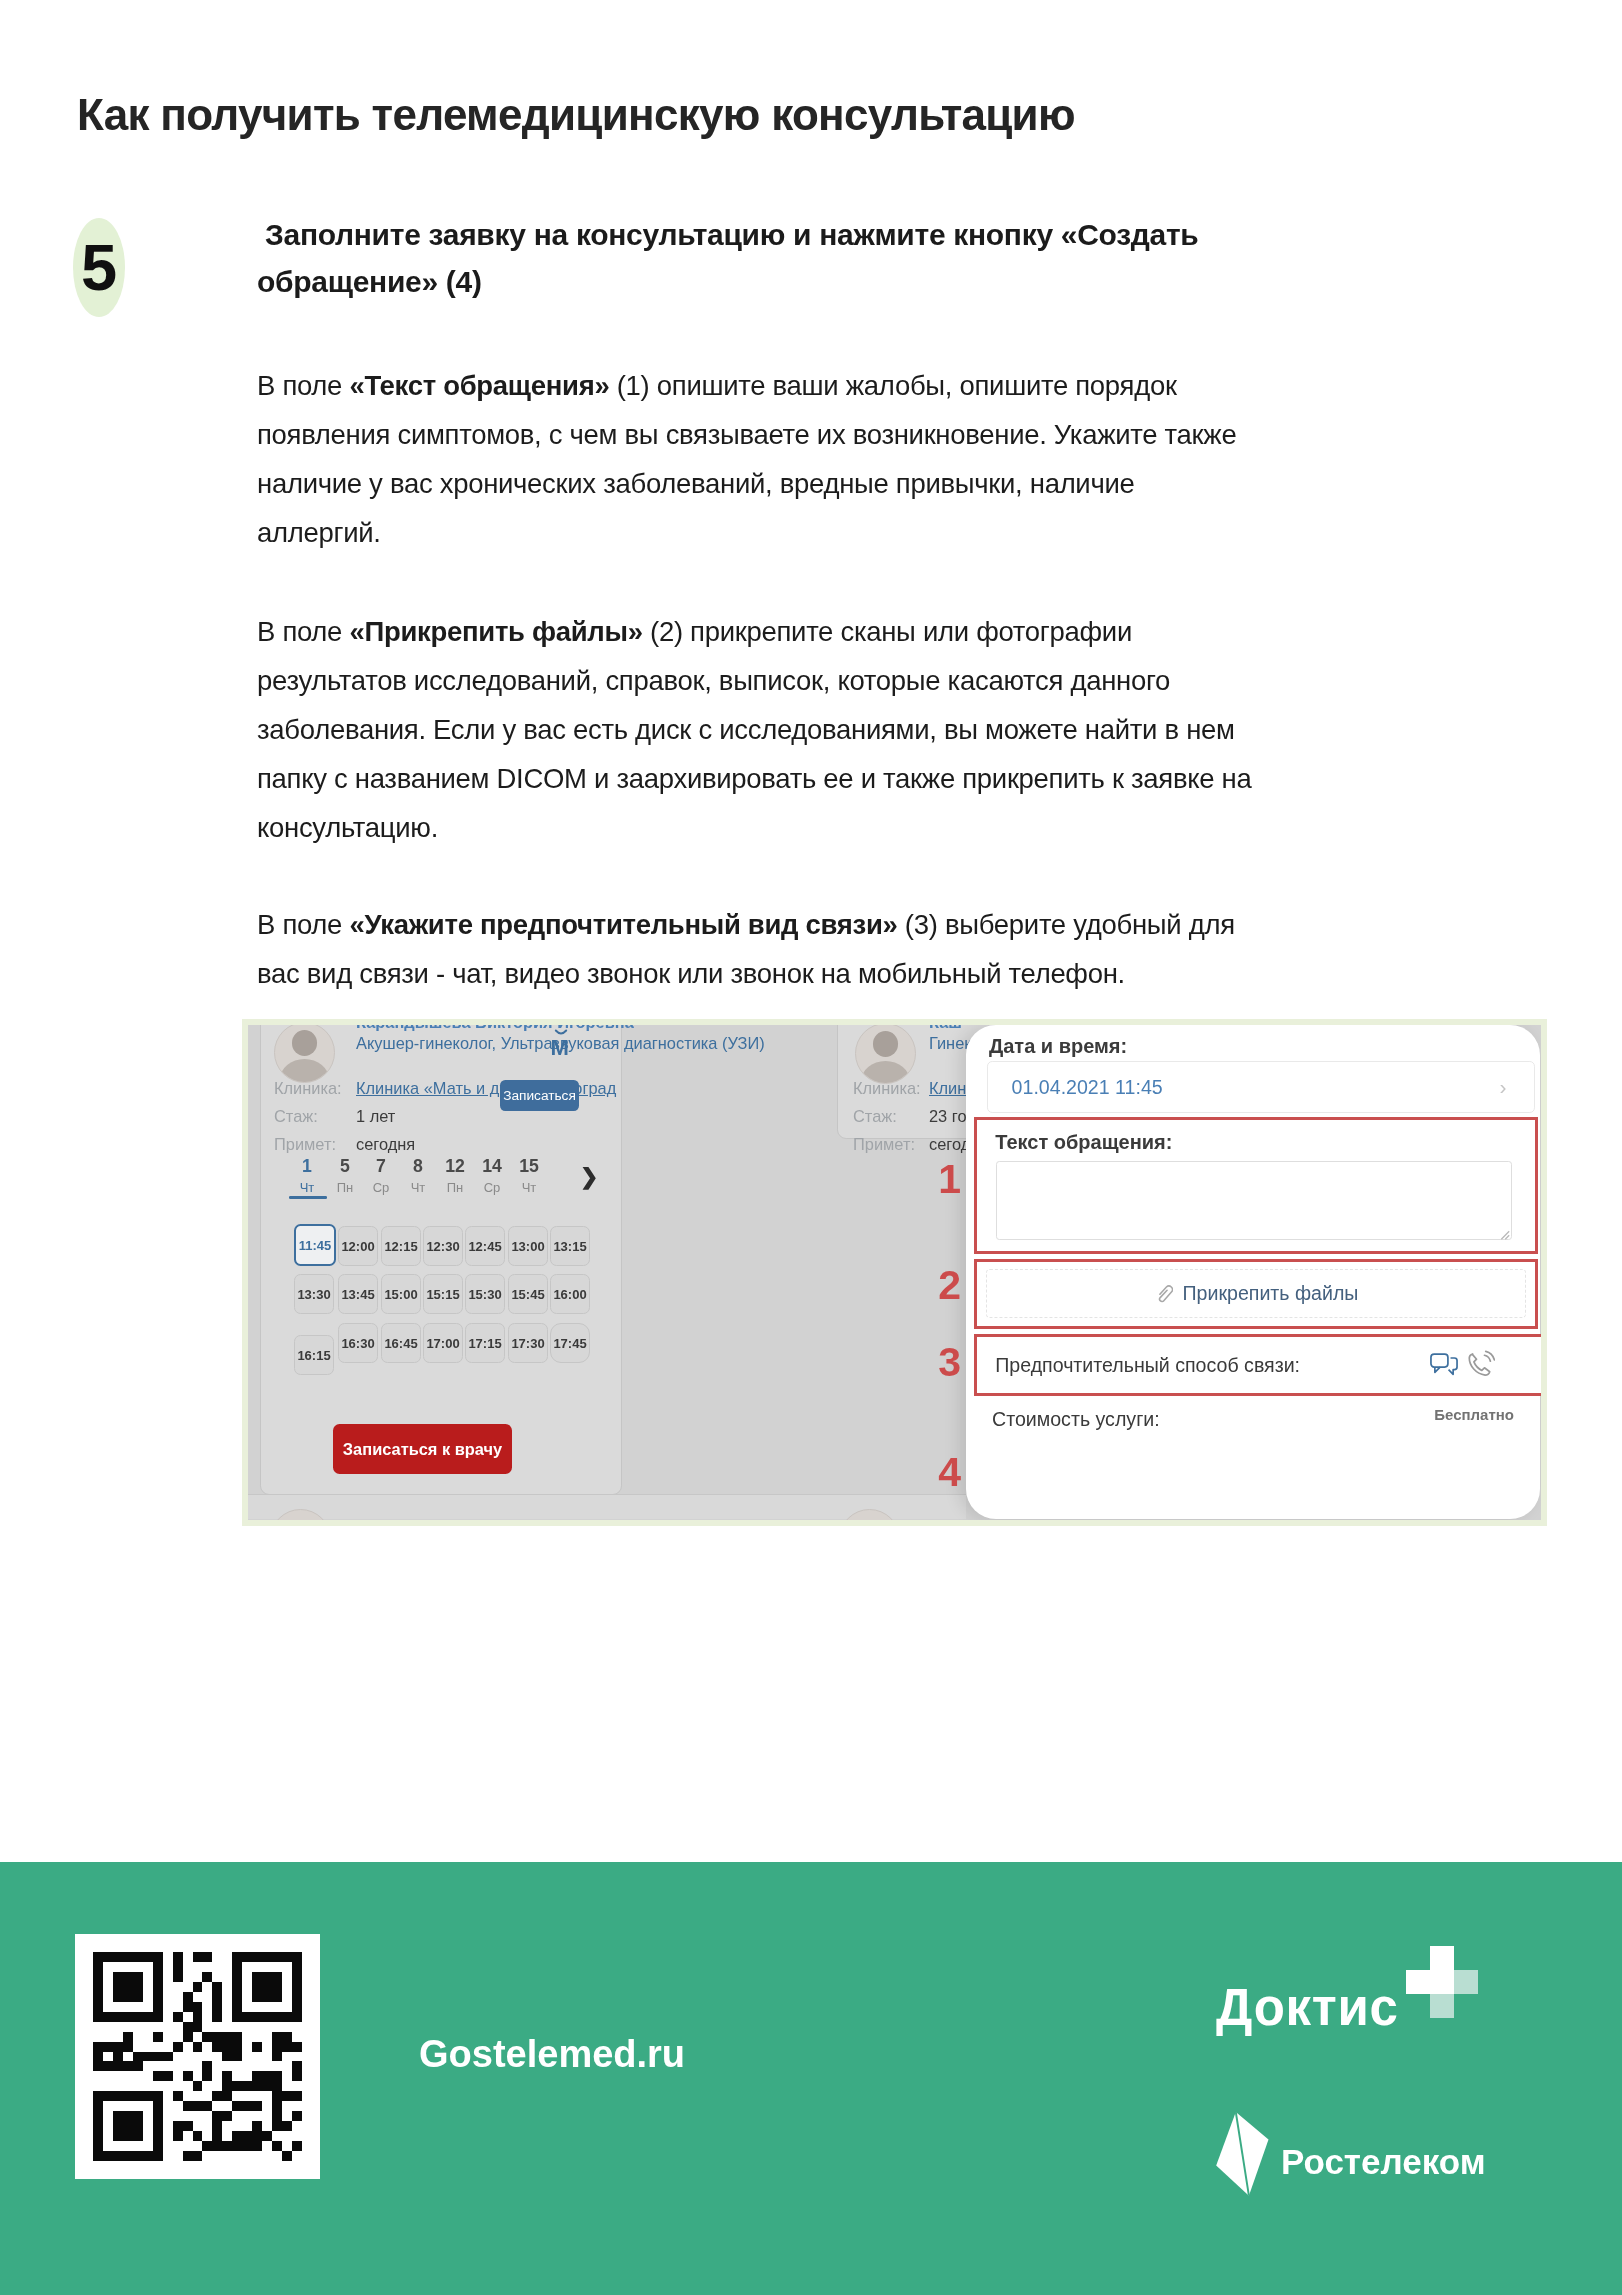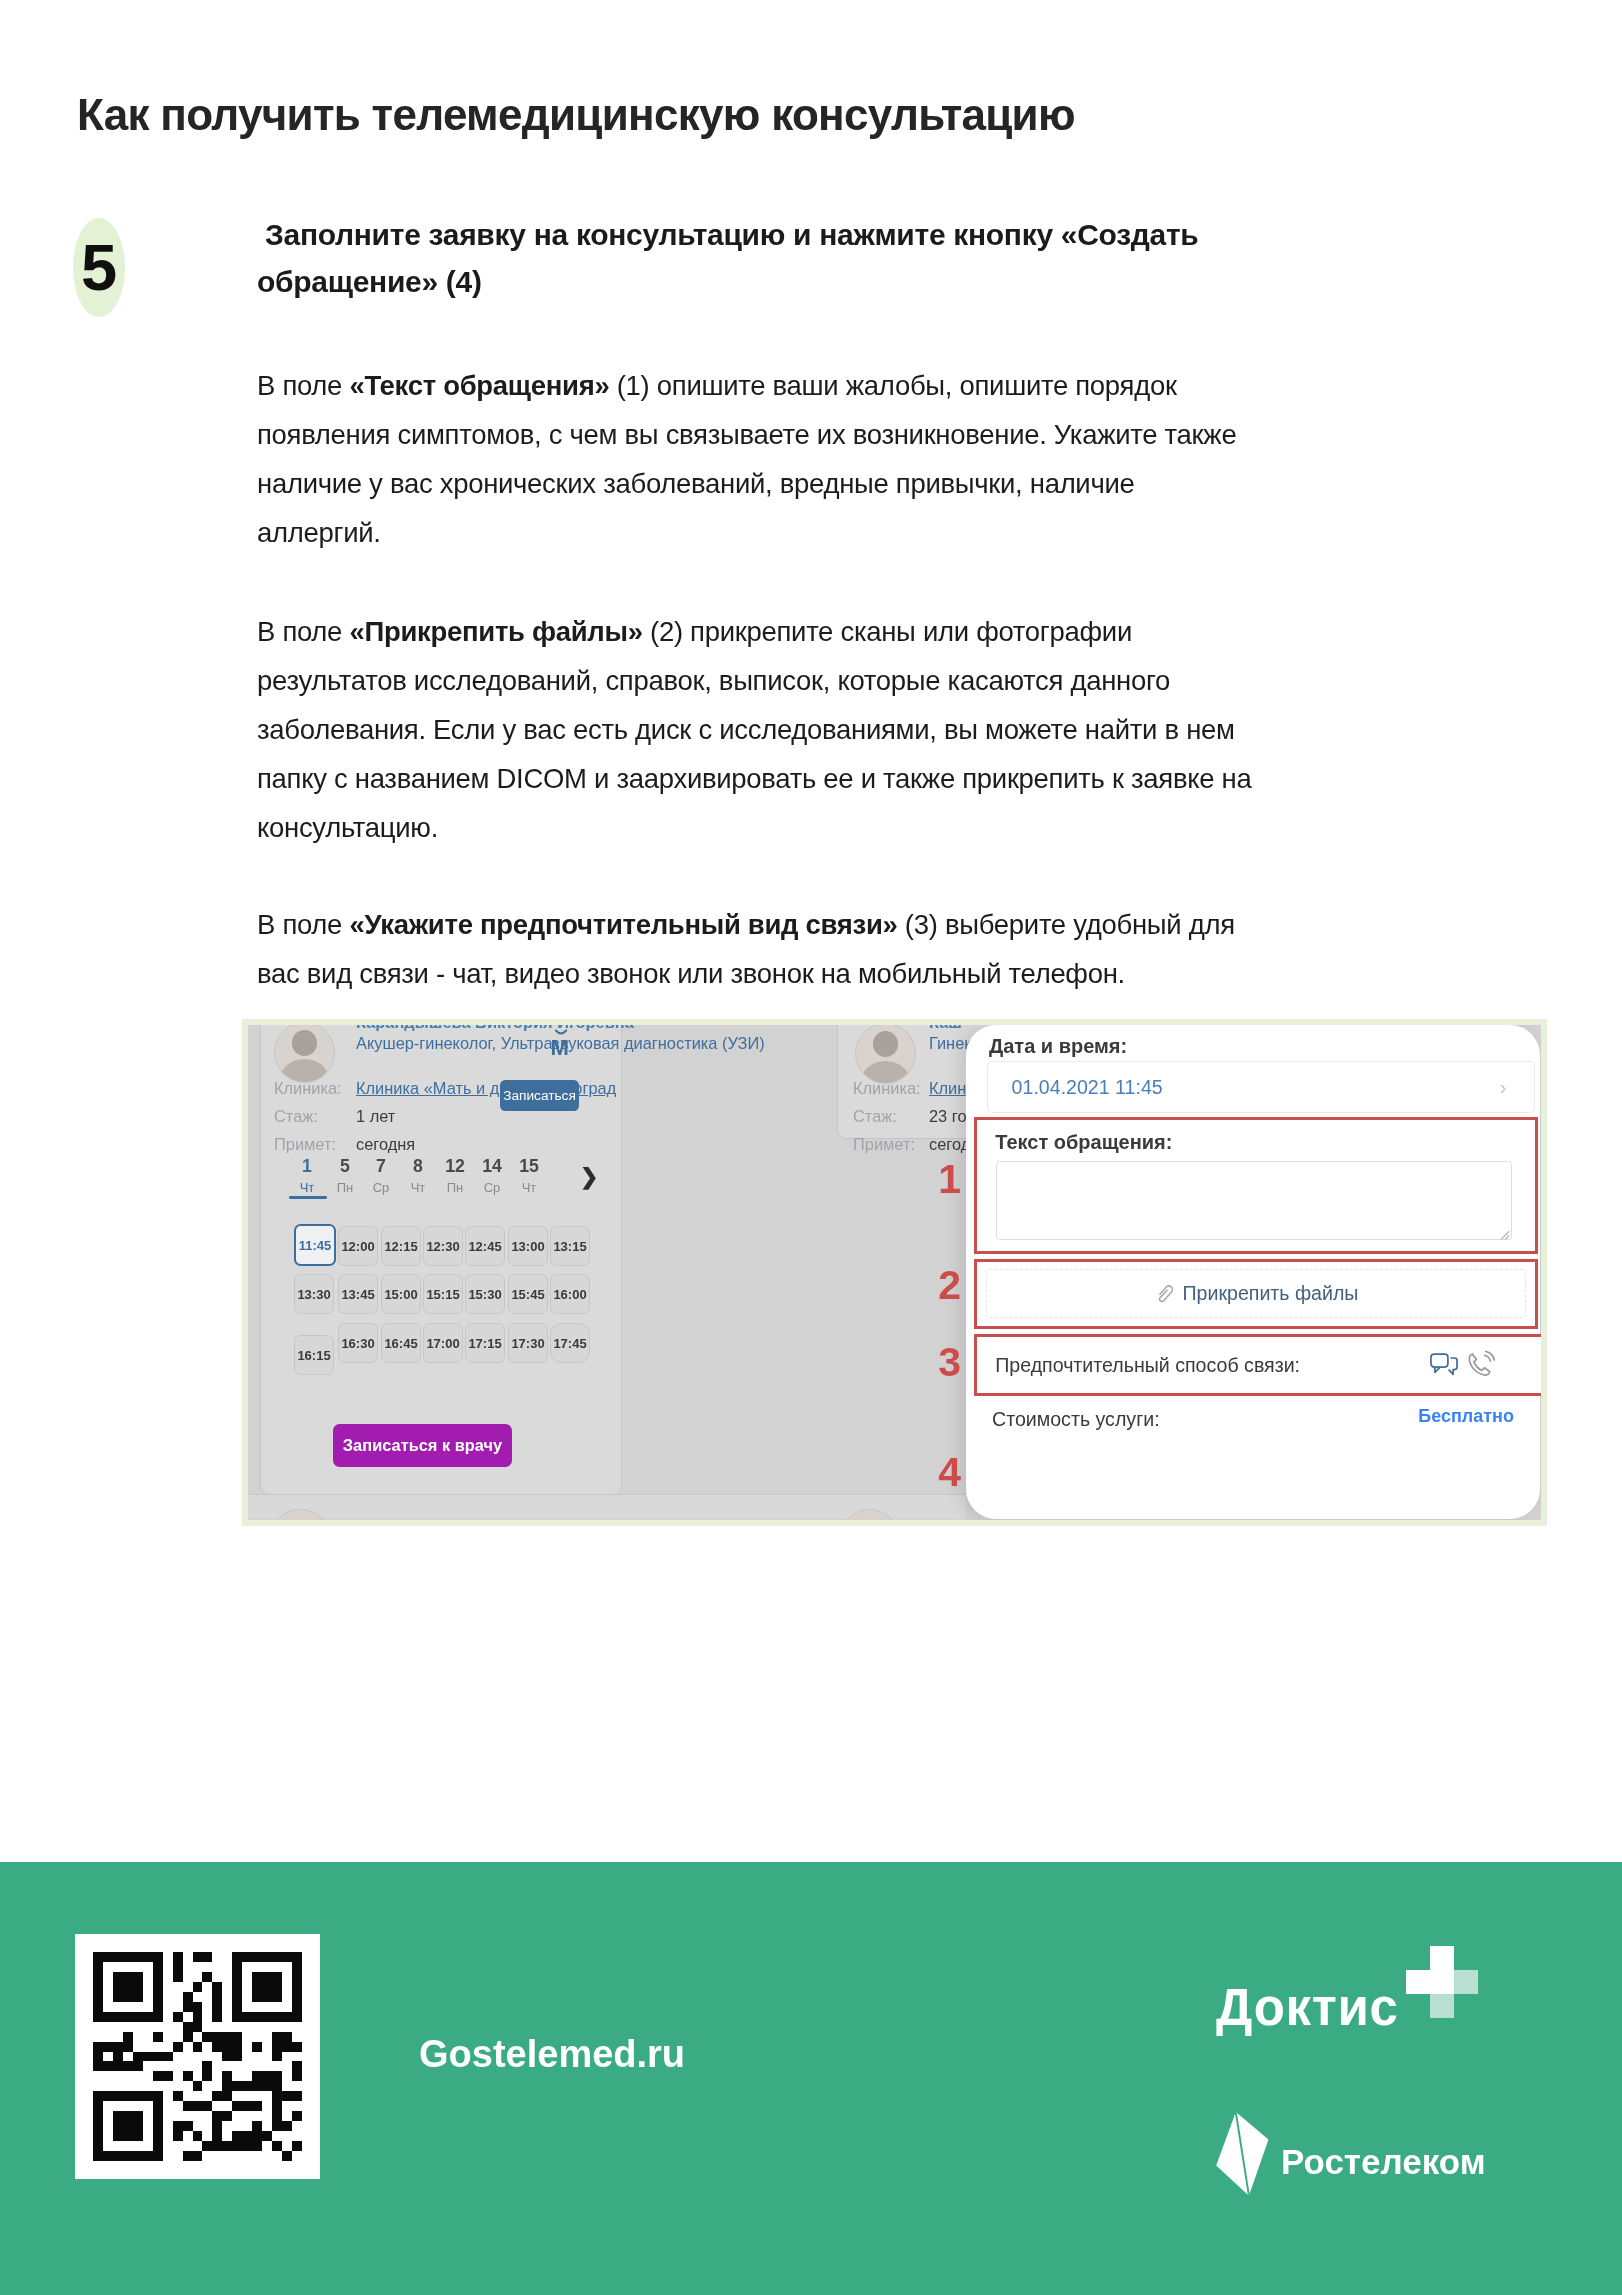--- a/index.html
+++ b/index.html
@@ -34,21 +34,21 @@
   .btn-book{background:#3f6d9c;border-radius:5.2px;color:#fff;font-size:13.7px;display:flex;
             align-items:center;justify-content:center;}
   .date-col{width:38px;text-align:center;cursor:pointer;}
   .date-num{font-size:17.7px;font-weight:700;color:#4a4a4a;}
   .date-dow{font-size:13px;color:#8a8a8a;margin-top:2.6px;}
   .date-col.sel .date-num,.date-col.sel .date-dow{color:#3d6f9e;}
   .date-underline{left:41px;top:171px;width:38px;height:3.3px;background:#3d6f9e;border-radius:1.3px;}
   .tile{width:38px;height:38px;background:#d7d7d7;border:0.7px solid #c6c6c6;border-radius:6.5px;
         display:flex;align-items:center;justify-content:center;font-size:13px;font-weight:700;color:#3a3a3a;}
   .tile.sel{background:#eef0f2;border:2px solid #3d6f9e;color:#3d6f9e;}
-  .btn-big{left:85px;top:399px;width:179px;height:43px;background:#a21caf;border-radius:6.5px;color:#fff;
+  .btn-big{left:85px;top:399px;width:179px;height:50px;background:#b91c1c;border-radius:6.5px;color:#fff;
            font-size:16.4px;font-weight:700;display:flex;align-items:center;justify-content:center;}
   .row-divider{left:0;top:469px;width:718px;height:1.3px;background:#c7c7c7;}
   .row2-bg{left:0;top:470px;width:718px;height:24px;background:#d9d9d9;}
   
   .modal{left:718px;top:0;width:574px;height:494px;background:#ffffff;box-shadow:-6.5px 0 15.7px rgba(0,0,0,0.10);border-radius:30px;}
   .m-label{font-size:20px;font-weight:700;color:#3b3b3b;}
   .m-label-reg{font-size:19.6px;color:#3a3a3a;}
   .date-field{left:21px;top:36px;width:546px;height:50px;background:#fff;border:0.7px solid #e9e9e9;
               border-radius:5.2px;display:flex;align-items:center;}
   .date-field .val{margin-left:23.6px;font-size:19.6px;color:#4a7fb5;}
@@ -59,21 +59,21 @@
   .rb3{left:7.9px;top:309px;width:664px;height:62px;}
   .rb4{left:7.9px;top:414px;width:564px;height:69px;}
   .m-textarea{left:19.6px;top:41px;width:516px;height:79px;border:0.7px solid #dedede;border-radius:3.3px;
               background:#fff;resize:none;font-size:17px;padding:3.9px;box-sizing:border-box;}
   .attach-zone{position:absolute;left:9.2px;top:6.5px;width:538px;height:47px;border:1.3px dashed #e4e4e4;
                border-radius:3.9px;display:flex;align-items:center;justify-content:center;gap:9.2px;}
   .attach-txt{font-size:19.6px;color:#44607e;}
   .submit-btn{position:absolute;left:11.8px;top:9.2px;width:537px;height:47px;background:#8cb6de;border-radius:6.5px;
               color:#fff;font-size:20px;font-weight:700;display:flex;align-items:center;justify-content:center;}
   .red-num{width:29px;text-align:right;font-size:41px;font-weight:700;color:#cc4b4b;}
-  .free-val{font-size:18px;font-weight:700;color:#3b82f6;}
+  .free-val{font-size:15px;font-weight:700;color:#737373;}
   
   .footer{left:0;top:1862px;width:1623px;height:434px;background:#3bab84;}
   .qr-tile{left:75px;top:72px;width:245px;height:245px;background:#ffffff;}
   .qr-tile svg{position:absolute;left:18.3px;top:18.3px;width:209px;height:209px;}
   .site-txt{left:419px;top:171px;font-size:38px;font-weight:700;color:#ffffff;}
   .doctis-txt{left:1216px;top:116px;font-size:51px;font-weight:700;color:#ffffff;letter-spacing:0.7px;}
   .plus-ico div{position:absolute;width:23.6px;height:23.6px;}
   .rostelecom-txt{left:1281px;top:280px;font-size:35px;font-weight:700;color:#ffffff;}
 </style>
 </head>

